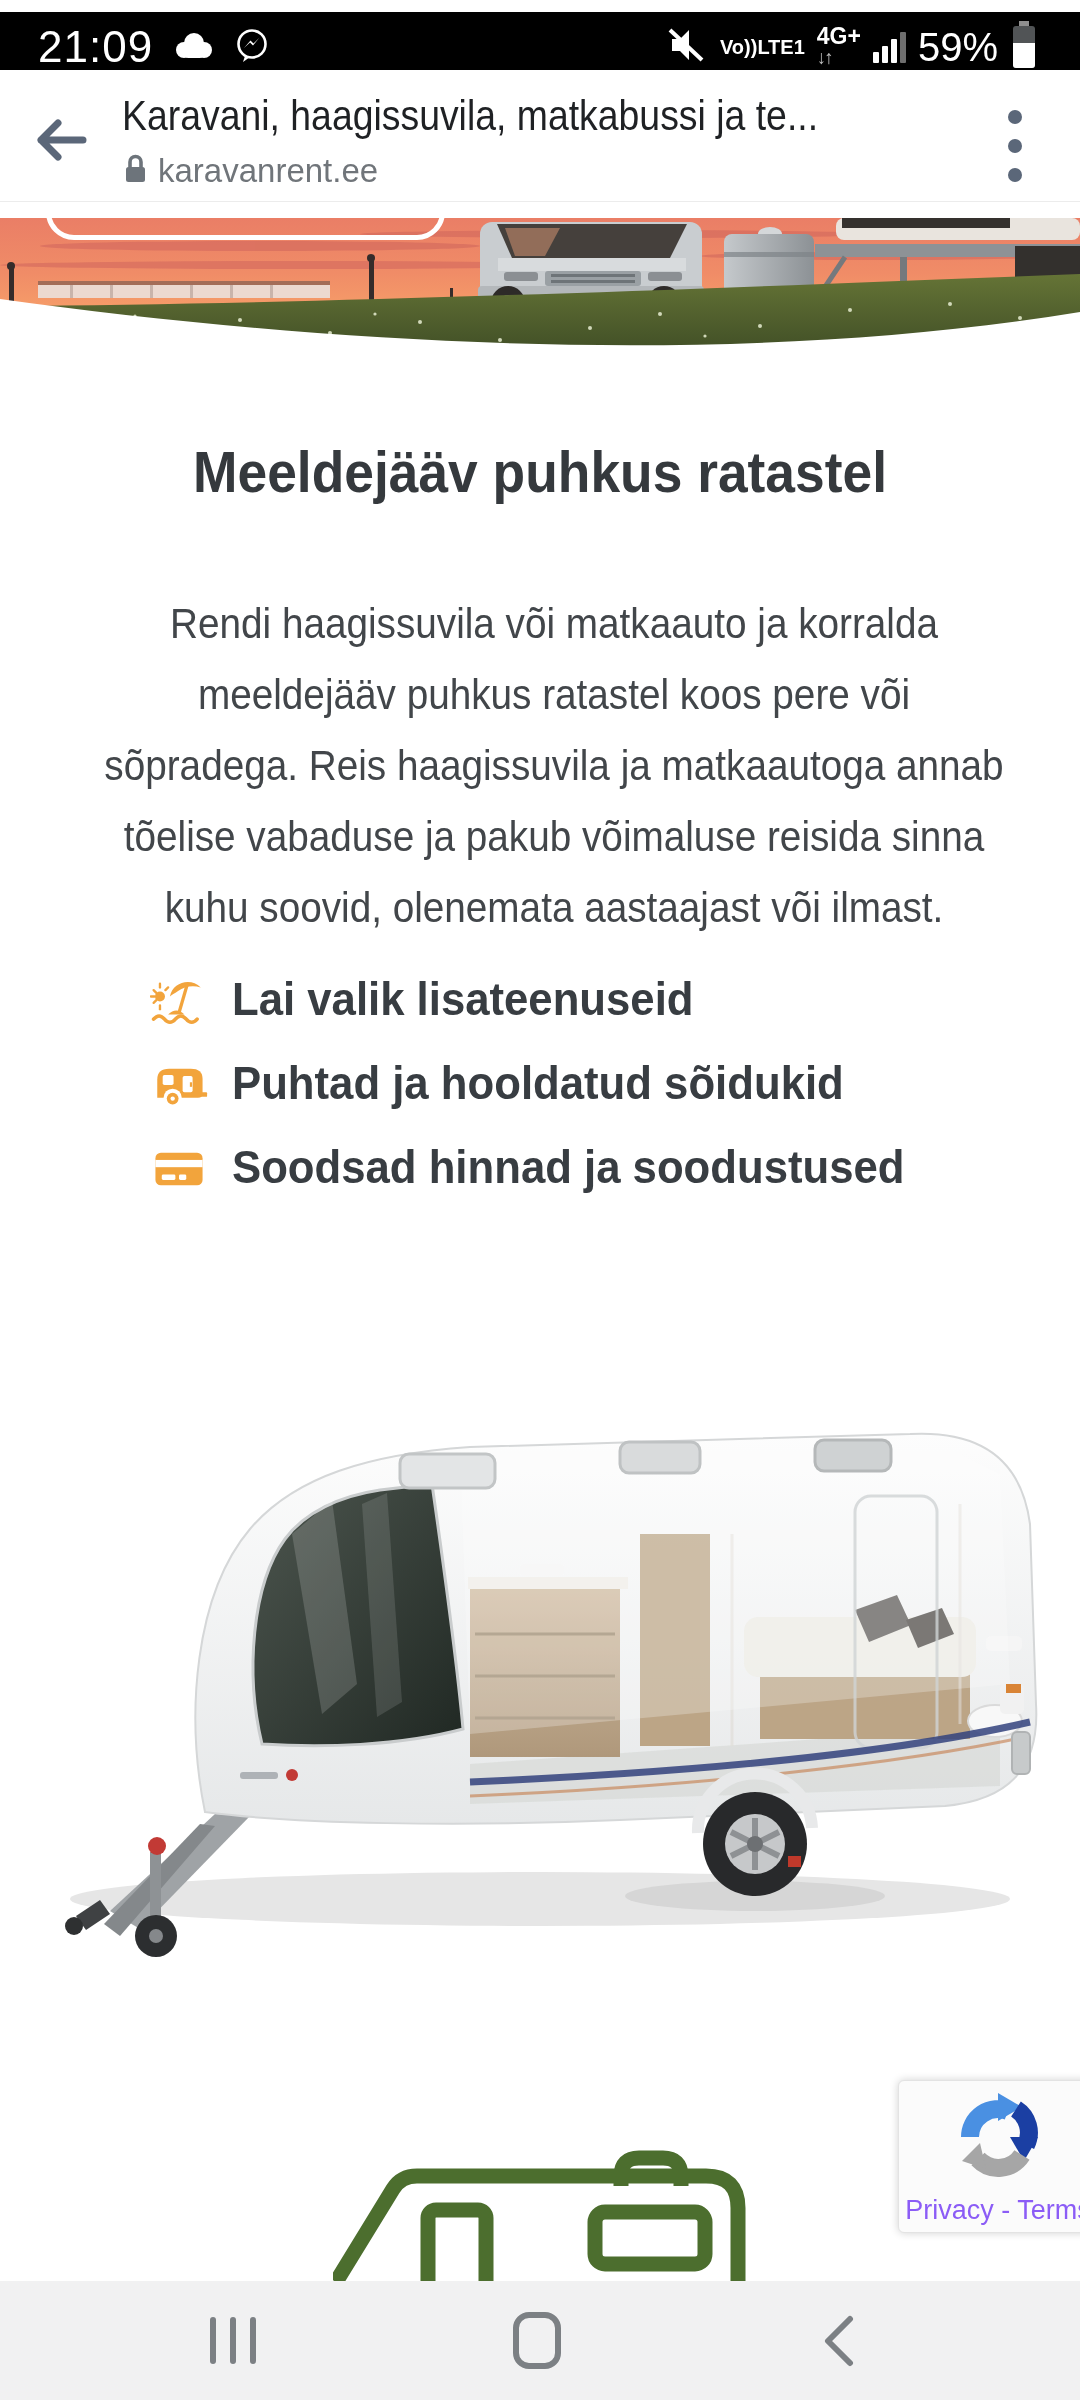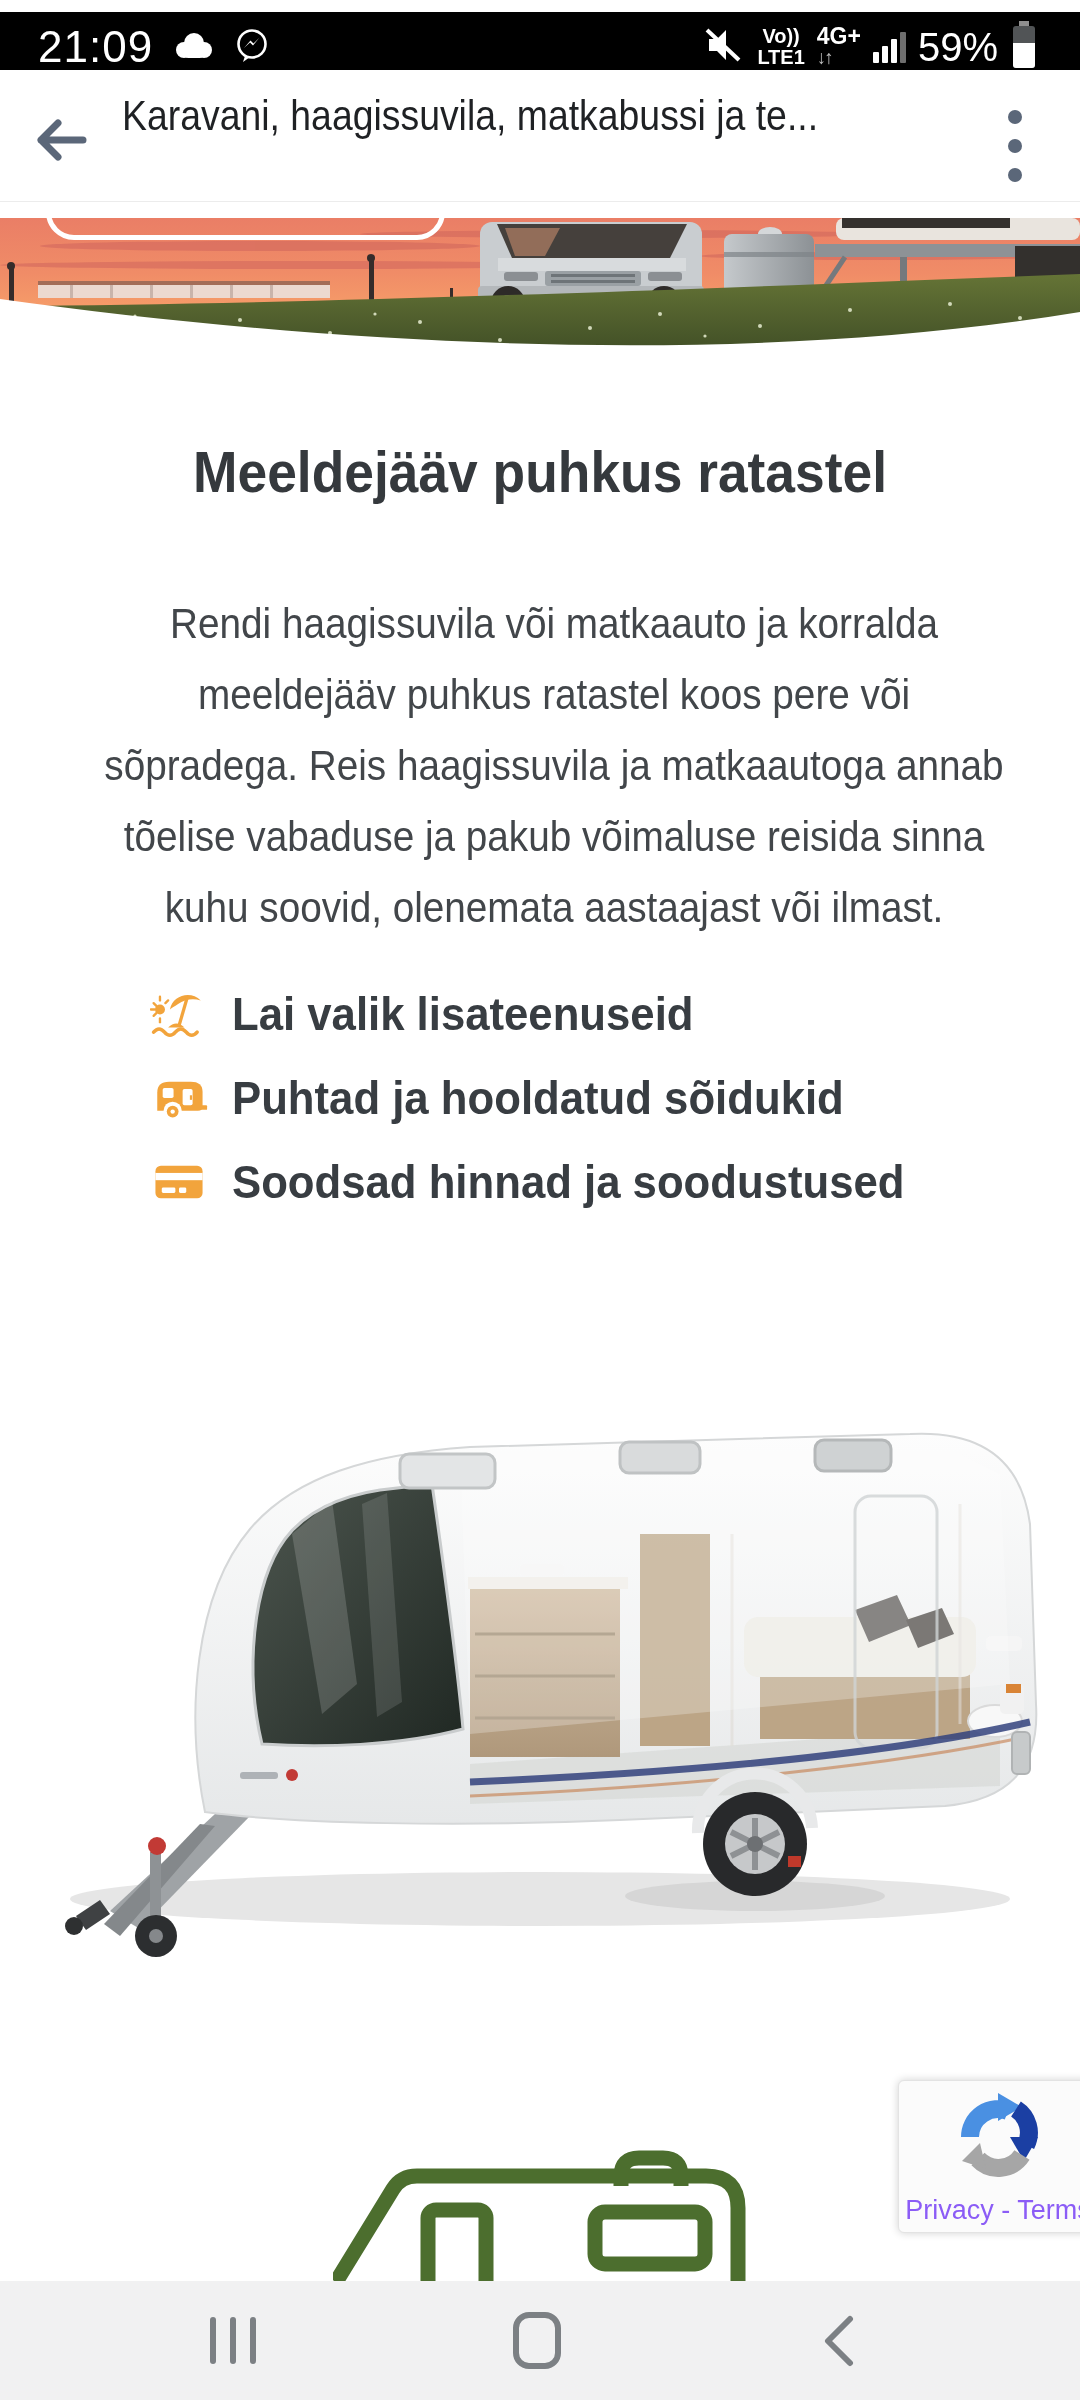--- a/index.html
+++ b/index.html
@@ -5,21 +5,21 @@
   * { margin:0; padding:0; box-sizing:border-box; }
   html,body { background:#fff; }
   body { font-family:"Liberation Sans", sans-serif; width:1080px; height:2400px; overflow:hidden; }
   .page { position:relative; width:1080px; height:2400px; background:#fff; overflow:hidden; }
 
   
   .status-bar { position:absolute; top:12px; left:0; width:1080px; height:90px; background:#000; color:#fff; }
   .sb-left { position:absolute; left:38px; top:0; height:70px; display:flex; align-items:center; gap:18px; }
   .sb-time { font-size:44px; letter-spacing:1px; }
   .sb-right { position:absolute; right:42px; top:0; height:70px; display:flex; align-items:center; gap:12px; }
-  .volte { display:flex; flex-direction:column; align-items:center; line-height:21px; font-size:20px; font-weight:bold; }
+  .volte { display:flex; flex-direction:row; align-items:center; line-height:21px; font-size:20px; font-weight:bold; }
   .nettype { display:flex; flex-direction:column; align-items:flex-start; line-height:22px; }
   .nettype .t { font-size:23px; font-weight:bold; }
   .nettype .a { font-size:19px; color:#b9b9b9; letter-spacing:-2px; }
   .sigbars { display:flex; align-items:flex-end; gap:3px; height:32px; }
   .sigbars i { display:block; width:6px; background:#fff; border-radius:1px; }
   .sigbars i:nth-child(1){height:11px;} .sigbars i:nth-child(2){height:17px;}
   .sigbars i:nth-child(3){height:24px;} .sigbars i:nth-child(4){height:31px; background:#6e6e6e;}
   .sb-batt-pct { font-size:40px;text-align:center; }
 
   
@@ -38,21 +38,21 @@
   .hero-btn-remnant { position:absolute; left:46px; top:-36px; width:399px; height:58px;
     border:5px solid #fff; border-radius:28px; }
 
   
   .page-title { position:absolute; top:438px; left:0; width:1080px; text-align:center;
     font-size:58px; font-weight:bold; color:#35393d; transform:scaleX(.92); }
   .intro { position:absolute; top:588px; left:0; width:1080px;padding-left:28px; }
   .intro div { font-size:43px; font-weight:300; color:#42464a; line-height:71px; text-align:center;
     white-space:nowrap; transform:scaleX(.9); }
   .features { position:absolute; top:972px; left:0; width:1080px; }
-  .feature-row { height:84px; display:flex; align-items:center; padding-left:150px; }
+  .feature-row { height:84px; display:flex; align-items:flex-start; padding-left:150px; }
   .feature-icon { width:58px; height:58px; margin-right:24px; flex:0 0 auto; }
   .feature-label { font-size:46px; font-weight:bold; color:#383d42; white-space:nowrap;
     transform:scaleX(.95); transform-origin:left center; }
 
   .figure-wrap { position:absolute; top:1384px; left:0; width:1080px; height:575px; }
 
   
   .recaptcha { position:absolute; left:898px; top:2080px; width:200px; height:153px; background:#fbfbfb;
     border:1px solid #e3e3e3; border-radius:6px 0 0 6px; box-shadow:0 0 8px rgba(0,0,0,.18);
     display:flex; flex-direction:column; align-items:center; justify-content:flex-start; z-index:3; cursor:pointer; }
@@ -128,20 +128,29 @@
   </div>
 
   <div class="browser-header">
     <div class="back-btn">
       <svg width="54" height="44" viewBox="0 0 54 44">
         <path d="M24,5 L7,22 L24,39 M7,22 H49" fill="none" stroke="#5b6779" stroke-width="7" stroke-linecap="round" stroke-linejoin="round"></path>
       </svg>
     </div>
     <div class="bh-center">
       <div class="bh-title">Karavani, haagissuvila, matkabussi ja te...</div>
+      <div class="bh-url">
+        <span>
+          <svg width="27" height="34" viewBox="0 0 27 34">
+            <path d="M8,15 v-5 a5.5,5.5 0 0 1 11,0 v5" fill="none" stroke="#6d747b" stroke-width="3.6"></path>
+            <rect x="4" y="15" width="19" height="15" rx="2.5" fill="#6d747b"></rect>
+          </svg>
+        </span>
+        <span class="bh-domain">karavanrent.ee</span>
+      </div>
     </div>
     <div class="menu-dots">
         <i></i>
         <i></i>
         <i></i>
       </div>
   </div>
 
   <div class="hero">
     <svg width="1080" height="140" viewBox="0 0 1080 140" preserveAspectRatio="none">

